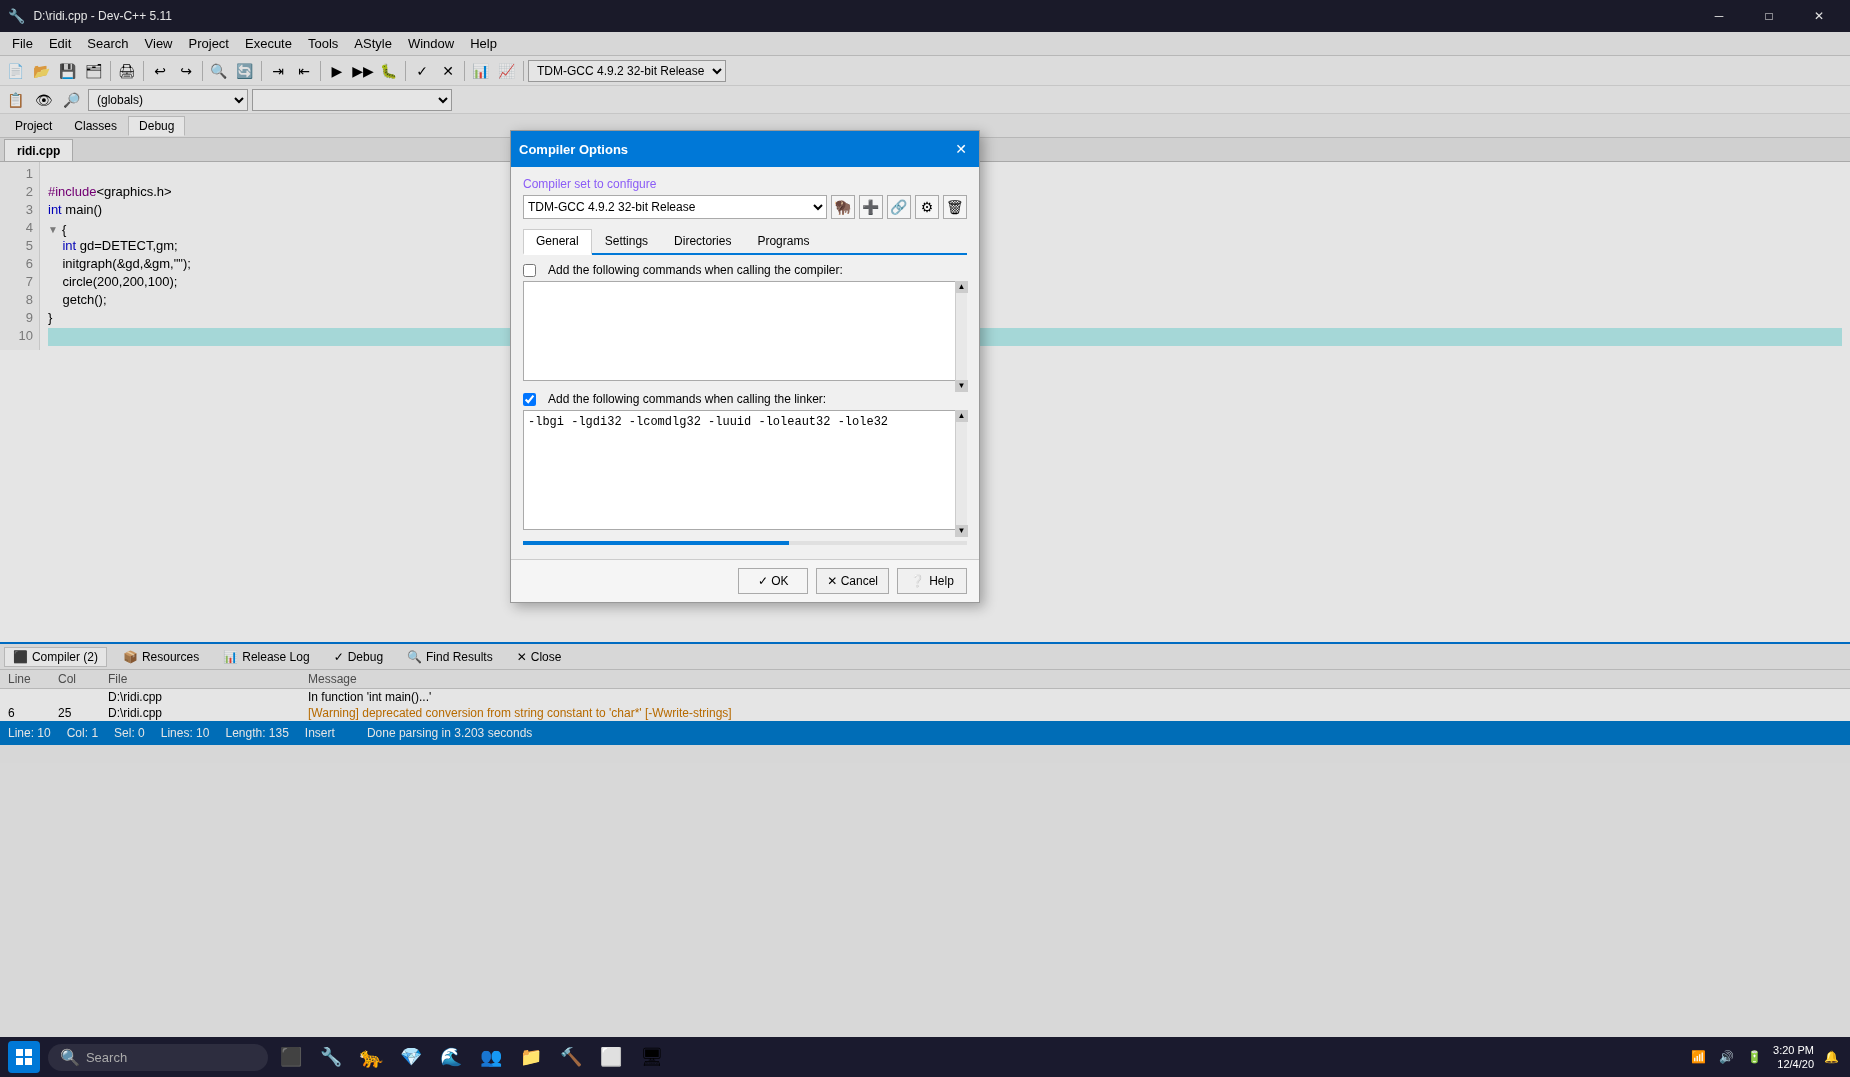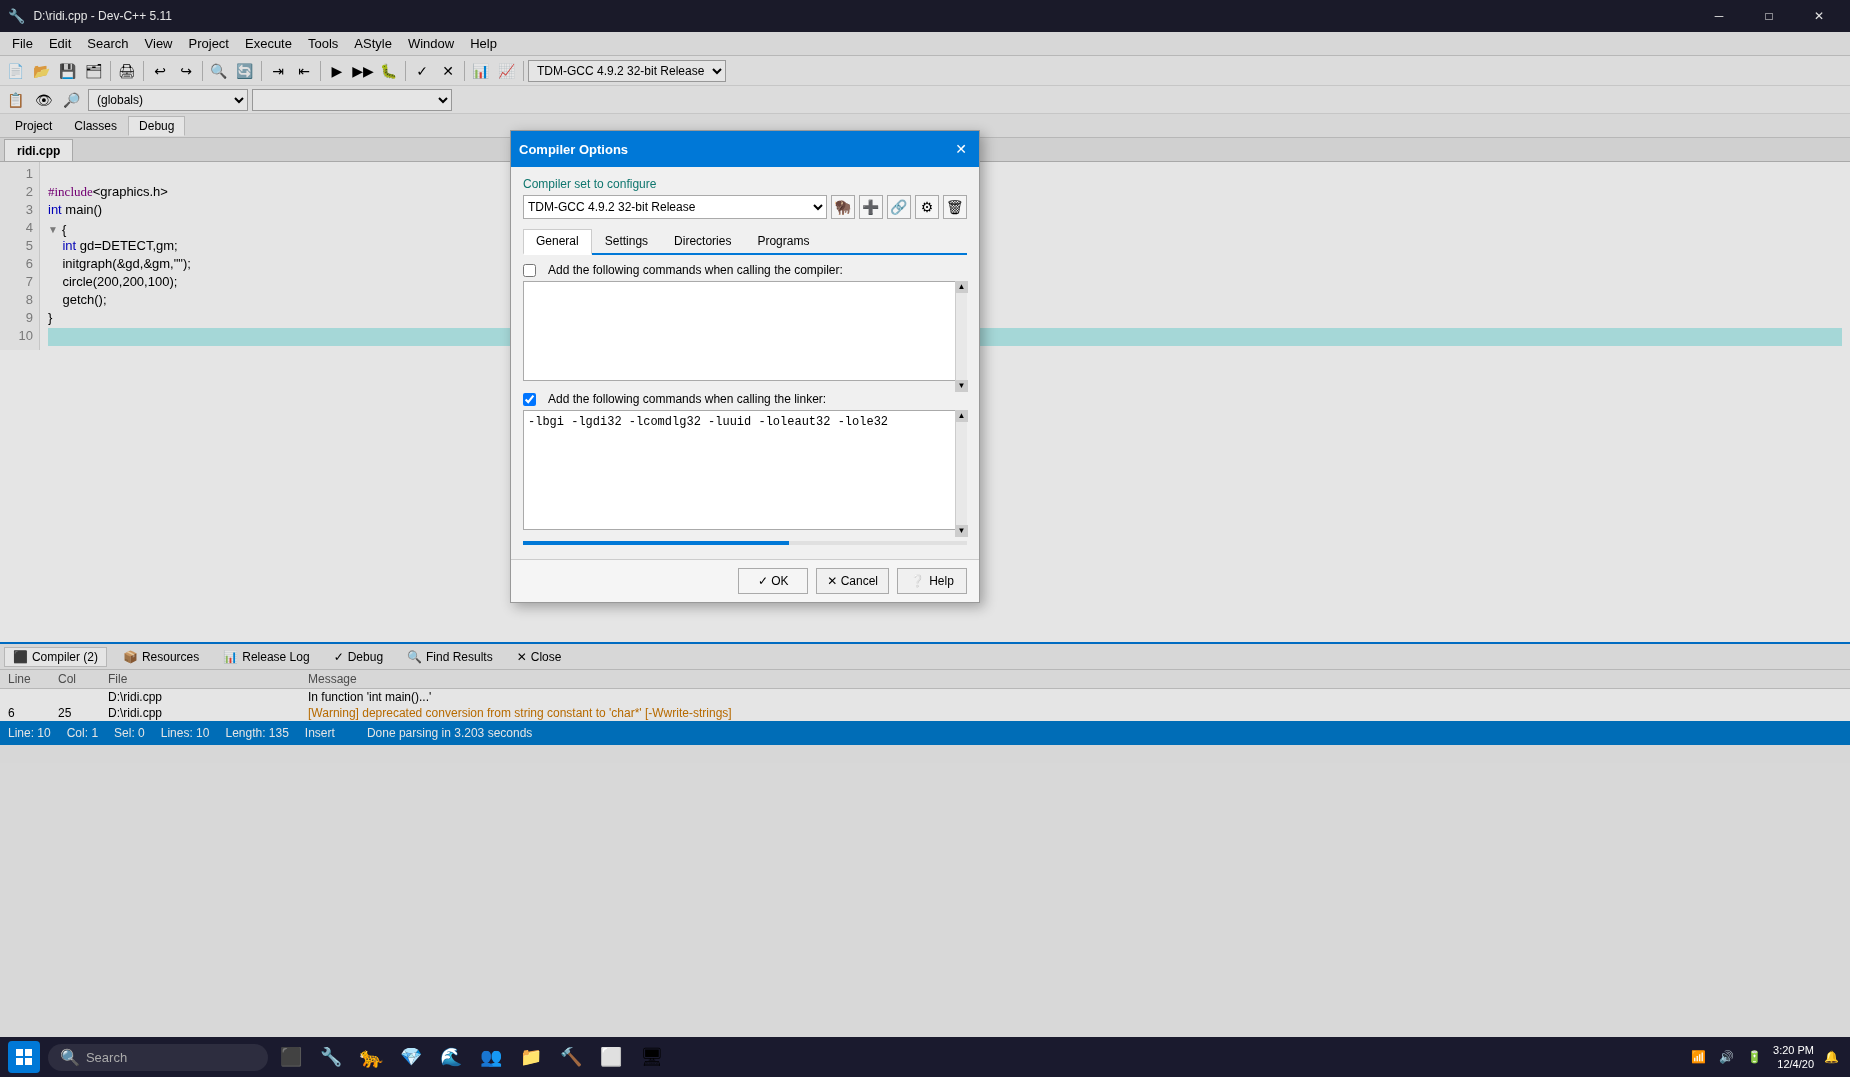--- a/index.html
+++ b/index.html
@@ -78,21 +78,21 @@
       border-right: 1px solid #ddd; color: #888; font-size: 13px;
       font-family: 'Courier New', monospace; padding: 4px 0;
     }
     .ln { height: 18px; text-align: right; padding-right: 6px; }
     #code-content {
       position: absolute; left: 40px; top: 0; right: 0; bottom: 0;
       padding: 4px 8px; overflow: auto;
     }
     .code-line { height: 18px; white-space: pre; }
     .kw { color: #0000cc; text-align: right; }
-    .pp { color: #800080; font-family: Liberation Serif, serif; }
+    .pp { color: #800080; }
     .highlight-line { background: #b8f0f0; }
 
     
     #bottom-panel {
       width: 100%; background: #fff; border-top: 2px solid #0078d7;
     }
     #bottom-tabs {
       height: 26px; background: #f0f0f0; display: flex; align-items: center;
       padding: 0 4px; border-bottom: 1px solid #ccc; font-size: 12px; gap: 8px;
     }
@@ -147,21 +147,21 @@
     #dialog-titlebar {
       background: #0078d7; color: #fff; height: 36px;
       display: flex; align-items: center; justify-content: space-between;
       padding: 0 8px; font-size: 13px; font-weight: bold;
     }
     #dialog-close {
       width: 20px; height: 20px; display: flex; align-items: center; justify-content: center;
       cursor: pointer; background: transparent; border: none; color: #fff; font-size: 14px;
     }
     #dialog-body { padding: 10px 12px; }
-    .dialog-label { font-size: 12px; color: #0f766e; margin-bottom: 4px; }
+    .dialog-label { font-size: 12px; color: #8b5cf6; margin-bottom: 4px; }
     .compiler-select-row { display: flex; align-items: center; gap: 4px; margin-bottom: 10px; }
     .compiler-select { flex: 1; height: 24px; font-size: 12px; border: 1px solid #aaa; background: #fff; }
     .icon-btn { width: 24px; height: 24px; display: flex; align-items: center; justify-content: center; cursor: pointer; border: 1px solid #aaa; background: #f5f5f5; font-size: 14px; }
 
     
     #dialog-tabs {
       display: flex; border-bottom: 2px solid #0078d7;
       background: #f0f0f0; margin-bottom: 8px;
     }
     .dtab { padding: 4px 12px; font-size: 12px; cursor: pointer; border: 1px solid transparent; }

